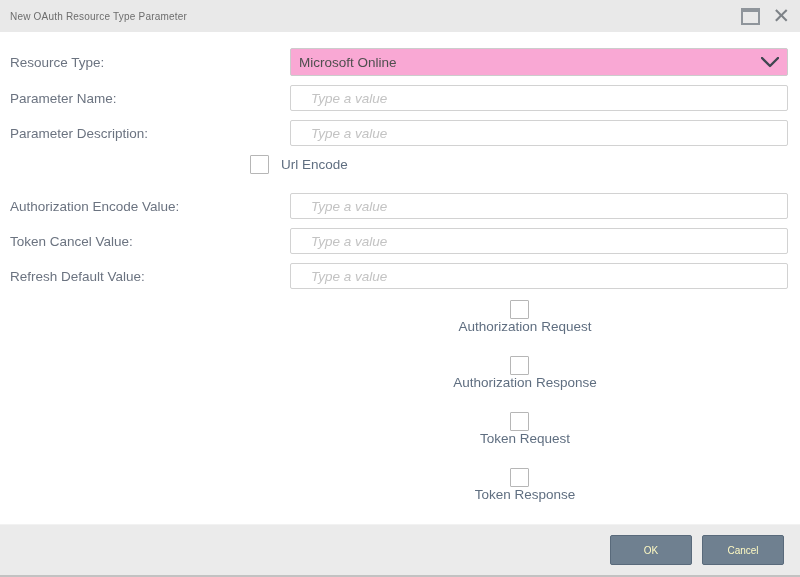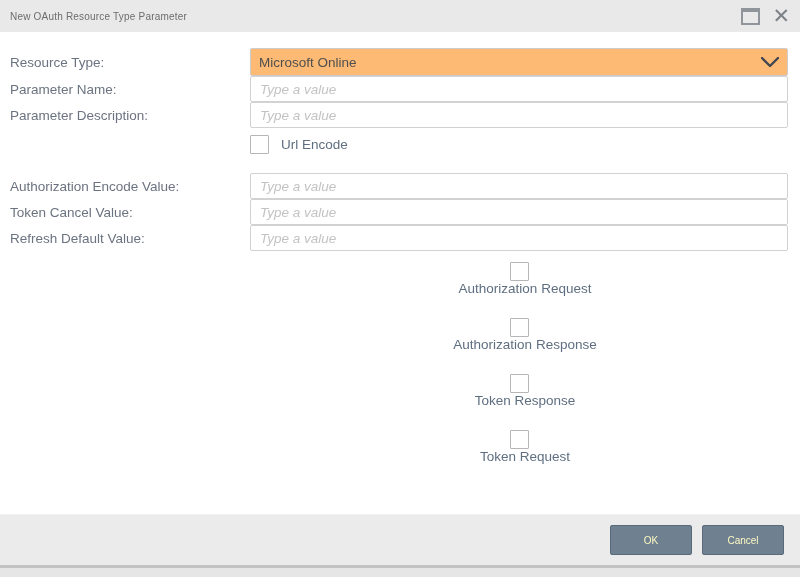--- a/index.html
+++ b/index.html
@@ -28,35 +28,35 @@
     border:2px solid #8f959b;border-top:4px solid #8f959b;
     box-sizing:content-box;cursor:pointer;
   }
   .icon-close{
     font-size:21px;line-height:20px;color:#7d8287;cursor:pointer;
     font-weight:400;
   }
 
   
   .body{flex:1 1 auto;padding:16px 12px 0 10px;}
-  .row{display:flex;align-items:center;}
+  .row{display:flex;align-items:center;margin-bottom:9px;gap:40px;}
   .row .lbl{
     flex:0 0 240px;font-size:13.5px;color:#6b7380;
   }
   .ctrl{flex:1 1 auto;}
   .textinput{
     width:100%;box-sizing:border-box;height:26px;
     border:1px solid #d2d2d2;border-radius:2px;background:#fff;
     font-family:"Liberation Sans","DejaVu Sans",sans-serif;
-    font-size:13.5px;color:#4a4a4a;padding:0 9px;outline:none;
+    font-size:13.5px;color:#4a4a4a;padding:0 20px;outline:none;
   }
   .textinput::placeholder{color:#c3c3c3;font-style:italic;opacity:1;}
 
   .select{
-    height:26px;border:1px solid #cccccc;border-radius:2px;background:#fdba74;
+    height:26px;border:1px solid #cccccc;border-radius:2px;background:#f9a8d4;
     display:flex;align-items:center;padding:0 8px;cursor:pointer;
   }
   .select .select-value{font-size:13.5px;color:#4f4f4f;}
   .select .chev{margin-left:auto;display:flex;align-items:center;}
 
   
   .cbrow{display:flex;align-items:center;margin-left:240px;}
   .cbrow.single{margin-top:7px;margin-bottom:19px;}
   .cblist .cbrow{margin-bottom:22px;flex-direction:column;}
   .cbrow .cbbox{
@@ -154,25 +154,25 @@
       <div class="cbrow">
         <span class="cbbox"></span>
         <span class="cblbl">Authorization Request</span>
       </div>
       <div class="cbrow">
         <span class="cbbox"></span>
         <span class="cblbl">Authorization Response</span>
       </div>
       <div class="cbrow">
         <span class="cbbox"></span>
-        <span class="cblbl">Token Response</span>
+        <span class="cblbl">Token Request</span>
       </div>
       <div class="cbrow">
         <span class="cbbox"></span>
-        <span class="cblbl">Token Request</span>
+        <span class="cblbl">Token Response</span>
       </div>
     </div>
 
   </div>
 
   <div class="footer">
     <button class="btn">OK</button>
     <button class="btn">Cancel</button>
   </div>
 

